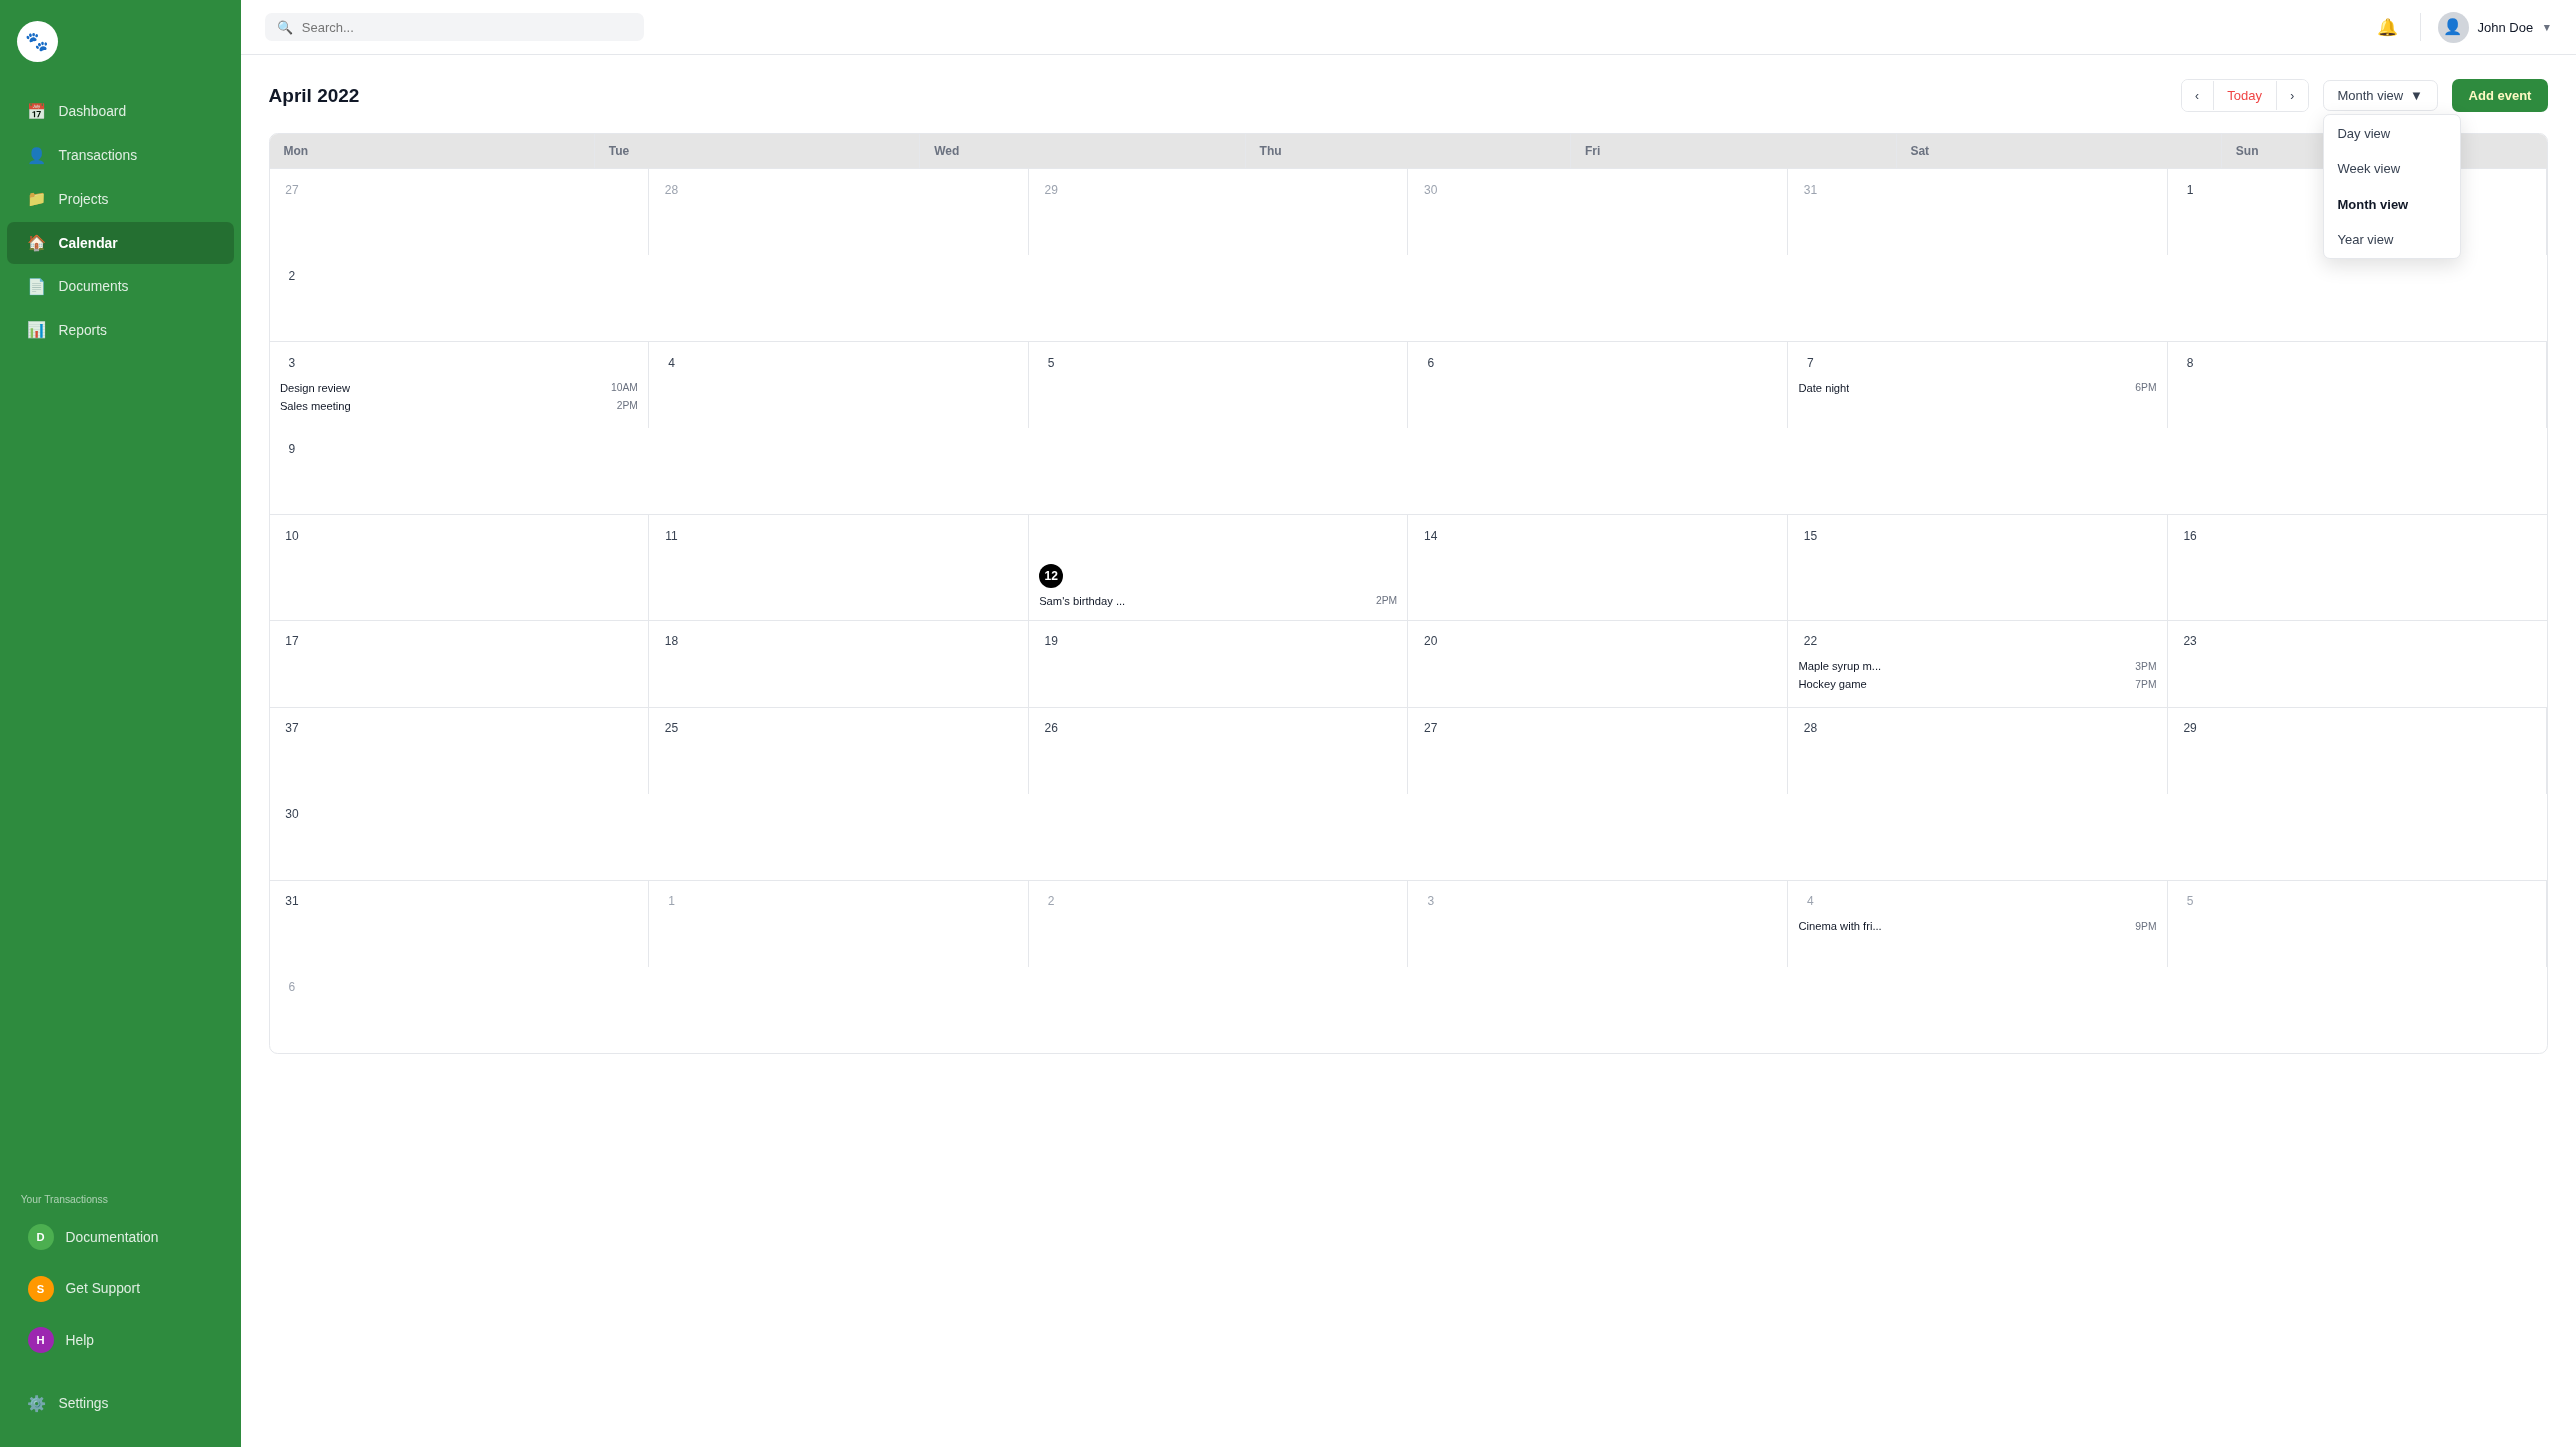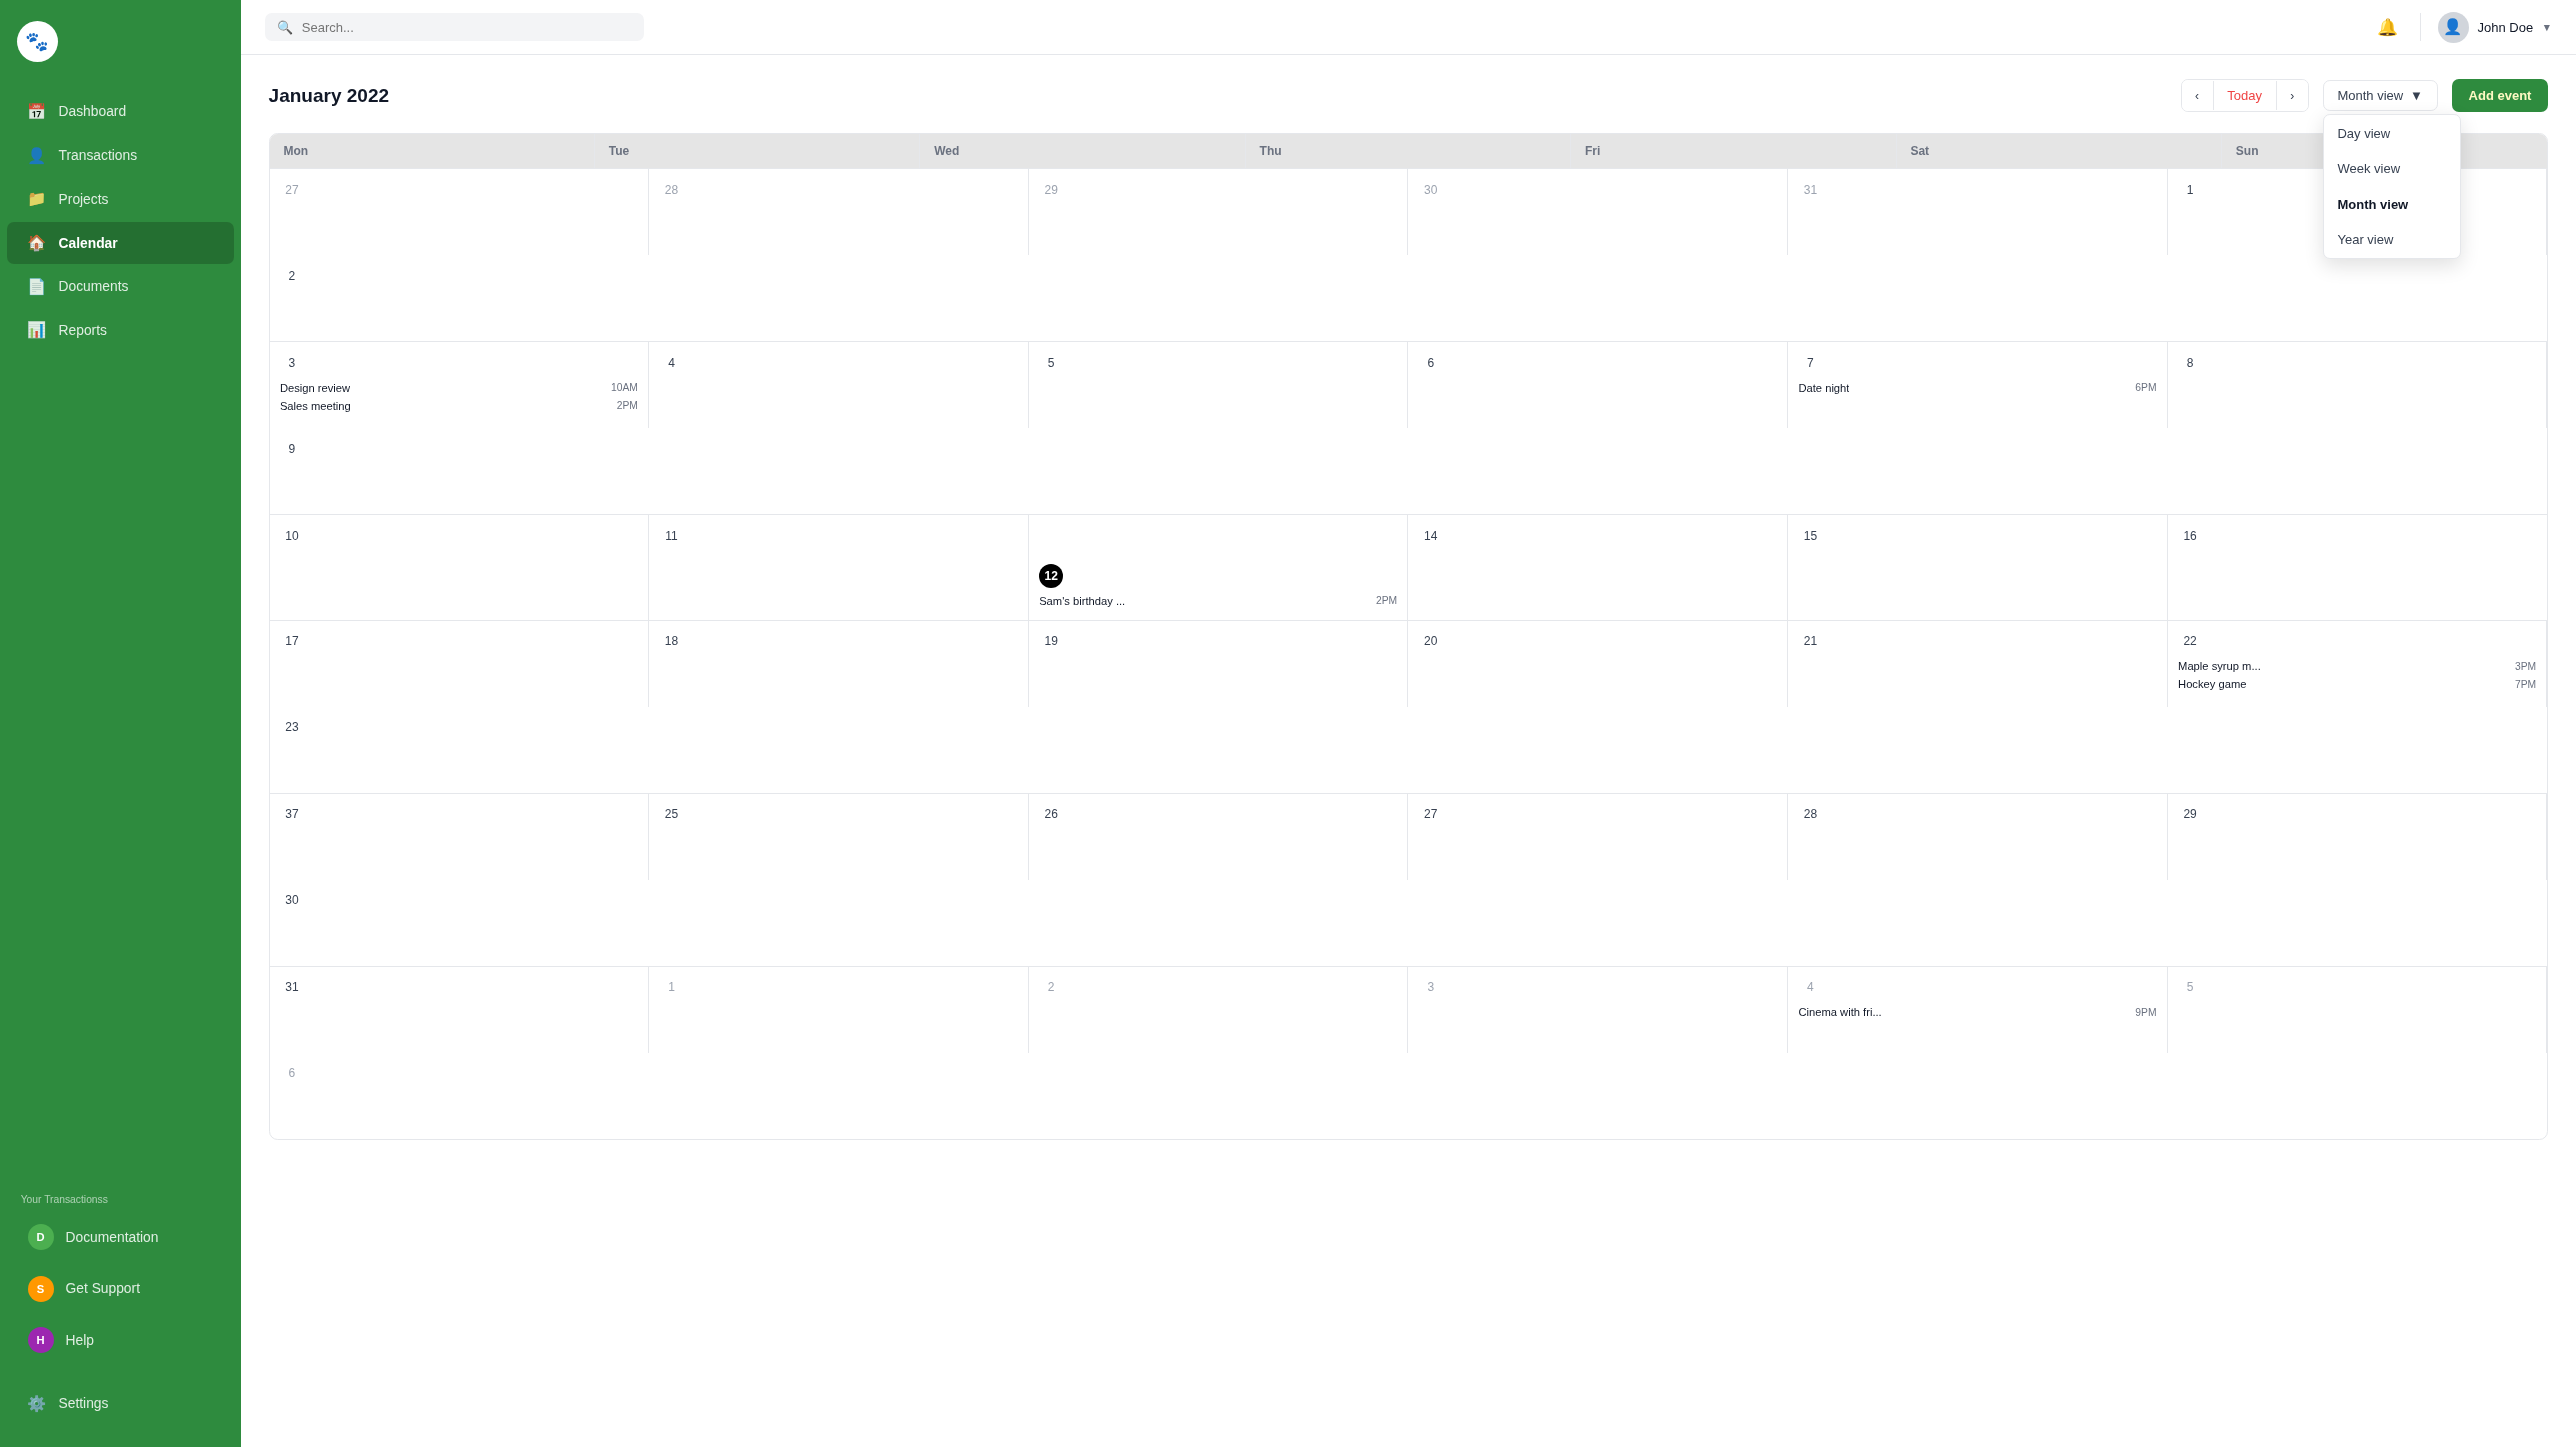--- a/index.html
+++ b/index.html
@@ -346,21 +346,21 @@
       <div class="user-info">
         <div class="user-avatar">👤</div>
         <span class="user-name">John Doe</span>
         <span class="chevron-down">▼</span>
       </div>
     </div>
   </div>
 
   <div id="calendar-area">
     <div class="calendar-header">
-      <span class="calendar-title">January 2022</span>
+      <span class="calendar-title">April 2022</span>
 
       <div class="nav-group">
         <button class="nav-btn">‹</button>
         <button class="today-btn">Today</button>
         <button class="nav-btn">›</button>
       </div>
 
       <div class="view-dropdown">
         <button class="view-btn">
           <span>Month view</span>
@@ -426,21 +426,20 @@
               </div></div>
             <div class="calendar-day"><div class="day-number">14</div></div>
             <div class="calendar-day"><div class="day-number">15</div></div>
             <div class="calendar-day"><div class="day-number">16</div></div>
           </div>
           <div class="calendar-week">
             <div class="calendar-day"><div class="day-number">17</div></div>
             <div class="calendar-day"><div class="day-number">18</div></div>
             <div class="calendar-day"><div class="day-number">19</div></div>
             <div class="calendar-day"><div class="day-number">20</div></div>
-            <div class="calendar-day"><div class="day-number">21</div></div>
             <div class="calendar-day"><div class="day-number">22</div><div class="event">
                 <span class="event-name">Maple syrup m...</span>
                 <span class="event-time">3PM</span>
               </div><div class="event">
                 <span class="event-name">Hockey game</span>
                 <span class="event-time">7PM</span>
               </div></div>
             <div class="calendar-day"><div class="day-number">23</div></div>
           </div>
           <div class="calendar-week">

